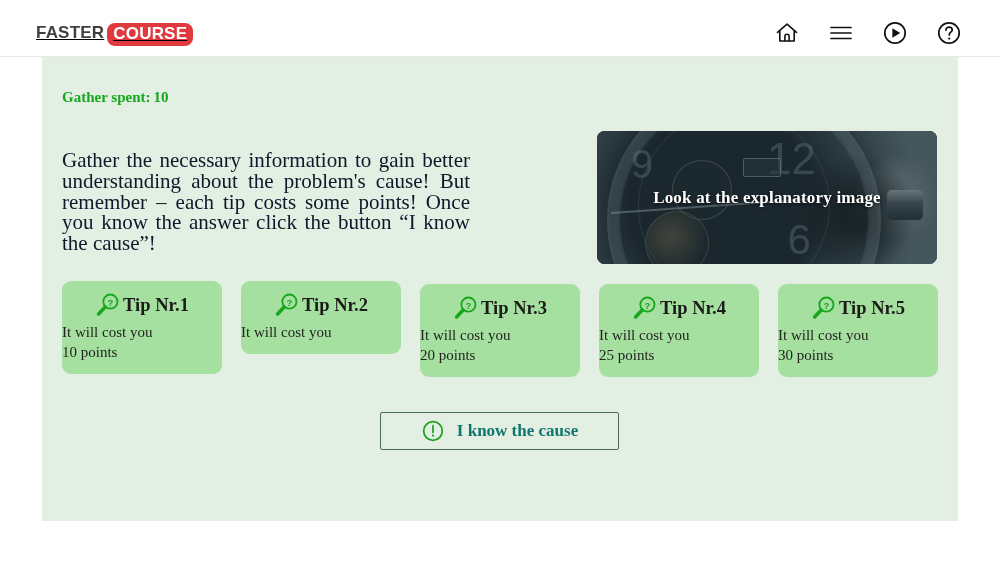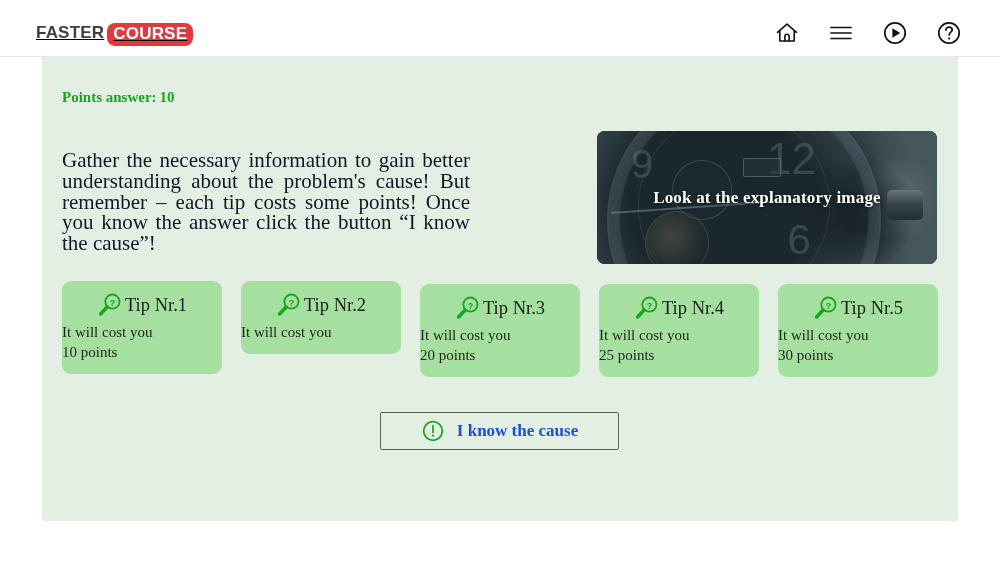--- a/index.html
+++ b/index.html
@@ -214,21 +214,21 @@
     display: flex;
     align-items: center;
     justify-content: center;
     gap: 2px;
     height: 30px;
   }
   .tip-icon { width: 26px; height: 26px; flex: 0 0 26px; display:block; }
   .tip-icon svg { display: block; }
   .tip-title {
     font-size: 18.5px;
-    font-weight: normal;
+    font-weight: bold;
     color: #1b1c18;
     font-family: "Liberation Serif", "DejaVu Serif", serif;
     white-space: nowrap;
     text-align: right;
   }
   .tip-cost {
     margin-top: 2px;
     text-align: left;
     font-size: 15px;
     line-height: 20px;
@@ -249,21 +249,21 @@
     justify-content: center;
     gap: 12px;
     cursor: pointer;
     box-sizing: border-box;
   }
   #cause-button .cb-icon { width: 24px; height: 24px; display:block; }
   #cause-button .cb-icon svg { display:block; }
   #cause-button .cb-label {
     font-size: 17px;
     font-weight: bold;
-    color: #1d4ed8;
+    color: #0f766e;
     font-family: "Liberation Serif", "DejaVu Serif", serif;
     white-space: nowrap;
   }
 </style>
 </head>
 <body>
 
 <div id="header">
 
   <div id="logo">
@@ -303,21 +303,21 @@
         <circle cx="13.2" cy="18.6" r="1.05" fill="#111" stroke="none"></circle>
       </svg>
     </span>
 
   </div>
 </div>
 
 <div id="panel">
 
   <div id="points-line">
-    <span>Points answer:</span><span class="pnum">10</span>
+    <span>Gather spent:</span><span class="pnum">10</span>
   </div>
 
   <div id="body-text">Gather the necessary information to gain better understanding about the problem's cause! But remember – each tip costs some points! Once you know the answer click the button “I know the cause”!</div>
 
   <div id="explain-image">
     <div class="photo">
       <div class="dial"></div>
       <div class="dial2"></div>
       <div class="bignum n12">12</div>
       <div class="bignum n9">9</div>

